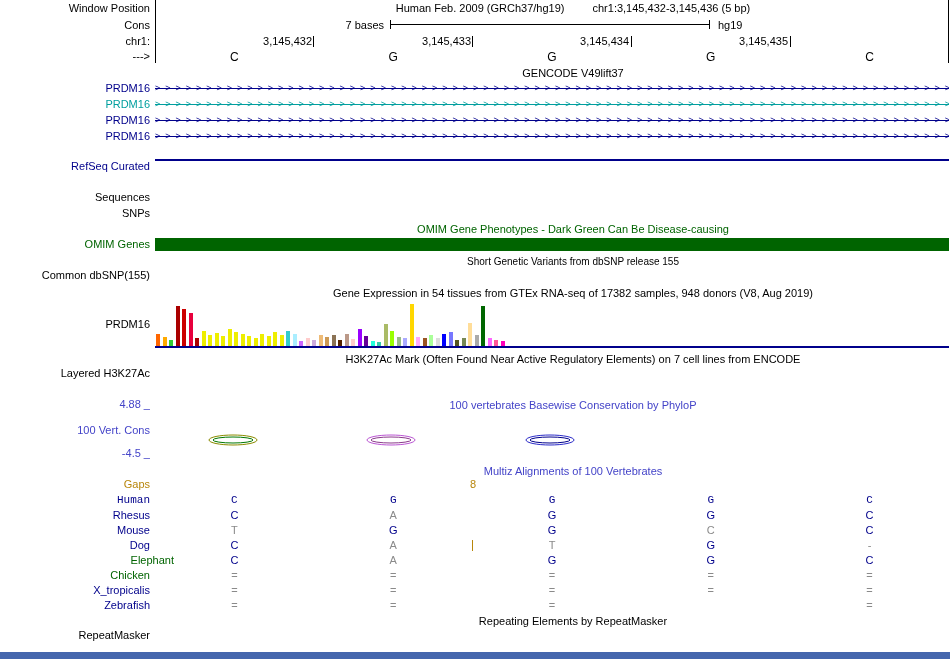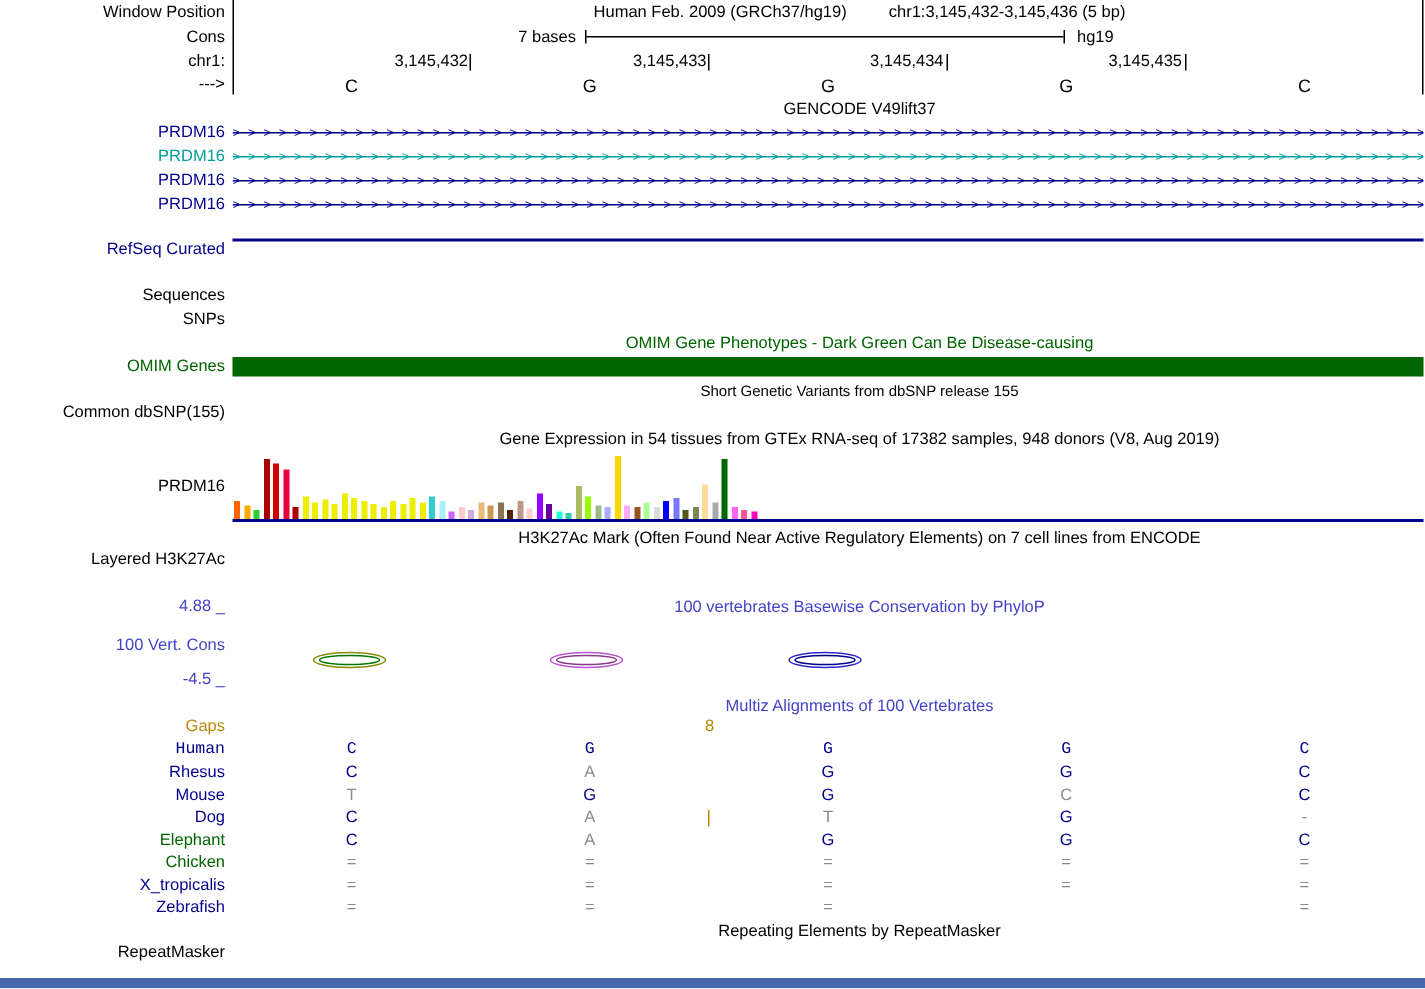--- a/index.html
+++ b/index.html
@@ -220,21 +220,21 @@
         <div class="align-area">
           <span class="cell" style="left: 0px; color: rgb(0, 0, 139);">C</span>
           <span class="cell" style="left: 158.8px; color: rgb(138, 138, 138);">A</span>
           <span class="cell" style="left: 317.6px; color: rgb(138, 138, 138);">T</span>
           <span class="cell" style="left: 476.4px; color: rgb(0, 0, 139);">G</span>
           <span class="cell" style="left: 635.2px; color: rgb(138, 138, 138);">-</span>
           <div class="insert" style="left: 317px; background: rgb(184, 134, 11);"></div>
         </div>
       </div>
       <div class="align-row" style="top: 60px;">
-        <div class="align-lbl" style="color: rgb(0, 100, 0);">Elephant</div>
+        <div class="align-lbl" style="color: rgb(0, 100, 0); padding-left: 24px;">Elephant</div>
         <div class="align-area">
           <span class="cell" style="left: 0px; color: rgb(0, 0, 139);">C</span>
           <span class="cell" style="left: 158.8px; color: rgb(138, 138, 138);">A</span>
           <span class="cell" style="left: 317.6px; color: rgb(0, 0, 139);">G</span>
           <span class="cell" style="left: 476.4px; color: rgb(0, 0, 139);">G</span>
           <span class="cell" style="left: 635.2px; color: rgb(0, 0, 139);">C</span>
         </div>
       </div>
       <div class="align-row" style="top: 75px;">
         <div class="align-lbl" style="color: rgb(0, 100, 0);">Chicken</div>

